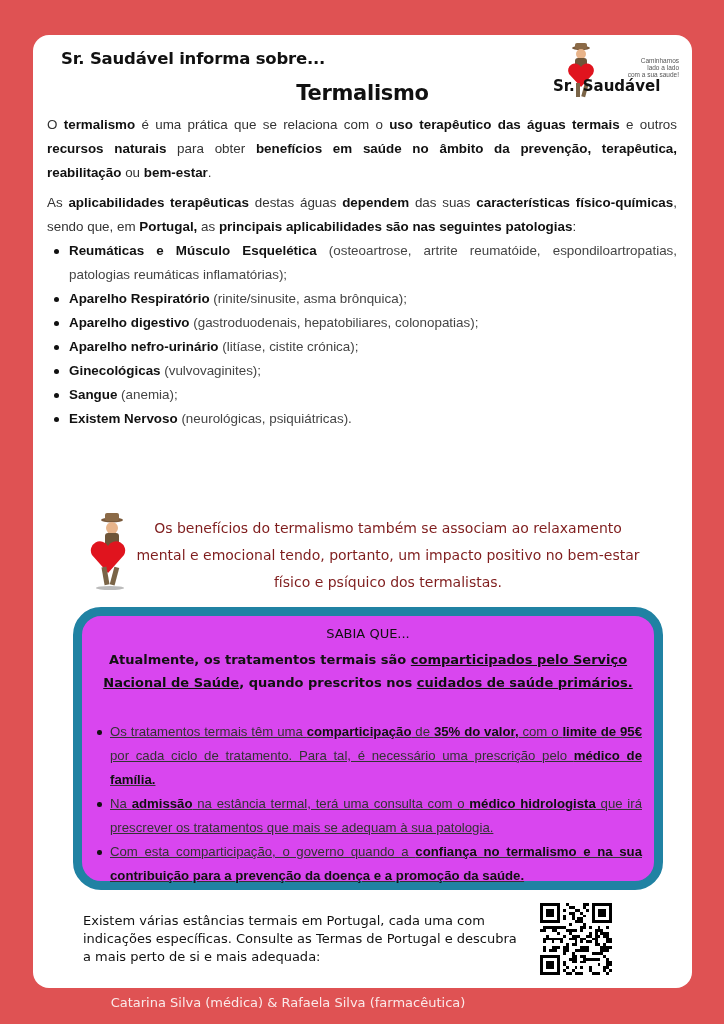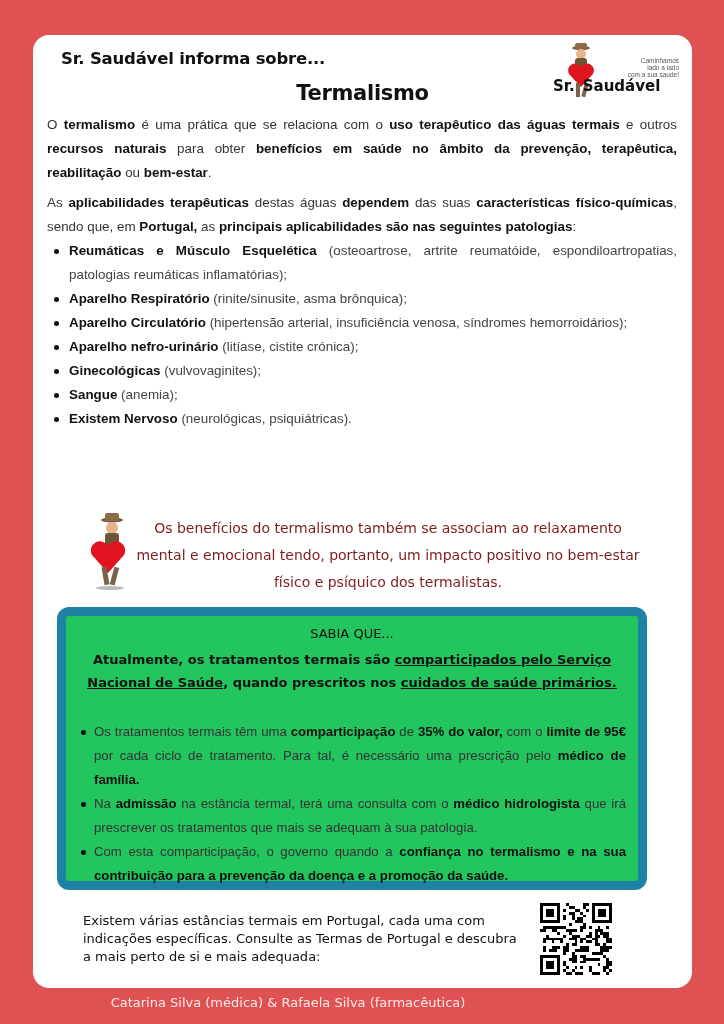--- a/index.html
+++ b/index.html
@@ -50,35 +50,35 @@
   }
   .list li b { color: #111; }
 
   .benefit-mascot { position: absolute; left: 55px; top: 478px; width: 46px; height: 78px; }
   .benefit {
     position: absolute; left: 95px; width: 520px; top: 480px; text-align: center;
     font-family: "DejaVu Sans", sans-serif; font-size: 14px; line-height: 27px; color: #7f1d1d;
   }
 
   .know-box {
-    position: absolute; left: 24px; top: 572px; width: 572px; height: 265px;
-    border: 9px solid #2082a3; border-radius: 12px; background: #22c55e;
+    position: absolute; left: 40px; top: 572px; width: 572px; height: 265px;
+    border: 9px solid #2082a3; border-radius: 28px; background: #d946ef;
   }
   .know-title {
     position: absolute; left: 0; width: 572px; top: 10px; text-align: center;
     font-family: "DejaVu Sans", sans-serif; font-size: 13px; color: #111;
   }
   .know-lead {
     position: absolute; left: 10px; width: 552px; top: 32px; text-align: center;
     font-family: "DejaVu Sans", sans-serif; font-size: 13px; font-weight: bold; line-height: 23px; color: #111;
   }
   .know-lead u { text-decoration: underline; }
   .know-list { position: absolute; left: 14px; width: 546px; top: 104px; margin: 0; padding: 0; list-style: none; }
   .know-list li {
-    position: relative; padding-left: 14px; font-size: 13.2px; line-height: 24px; color: #333; text-align: justify;
+    position: relative; padding-left: 14px; font-size: 13.2px; line-height: 24px; color: #333; text-align: justify; text-decoration: underline;
   }
   .know-list li::before {
     content: ""; position: absolute; left: 1px; top: 10px; width: 4.5px; height: 4.5px; border-radius: 50%; background: #111;
   }
   .know-list li b { color: #111; }
 
   .closing {
     position: absolute; left: 50px; width: 440px; top: 877px; text-align: left;
     font-family: "DejaVu Sans", sans-serif; font-size: 13px; line-height: 18px; color: #111;
   }
@@ -115,21 +115,21 @@
       <span>Sr.</span><span class="b2">Saudável</span>
     </div>
   </div>
 
   <p class="body-text p1" id="p1" style="margin:0"><span>O </span><b>termalismo</b><span> é uma prática que se relaciona com o </span><b>uso terapêutico das águas termais</b><span> e outros </span><b>recursos naturais</b><span> para obter </span><b>benefícios em saúde no âmbito da prevenção, terapêutica, reabilitação</b><span> ou </span><b>bem-estar</b><span>.</span></p>
   <p class="body-text p2" id="p2" style="margin:0"><span>As </span><b>aplicabilidades terapêuticas</b><span> destas águas </span><b>dependem</b><span> das suas </span><b>características físico-químicas</b><span>, sendo que, em </span><b>Portugal,</b><span> as </span><b>principais aplicabilidades são nas seguintes patologias</b><span>:</span></p>
 
   <ul class="list" id="pathology-list">
       <li><b>Reumáticas e Músculo Esquelética</b><span> (osteoartrose, artrite reumatóide, espondiloartropatias, patologias reumáticas inflamatórias);</span></li>
       <li><b>Aparelho Respiratório</b><span> (rinite/sinusite, asma brônquica);</span></li>
-      <li><b>Aparelho Circulatório</b><span> (hipertensão arterial, insuficiência venosa, síndromes hemorroidários);</span></li>
+      <li><b>Aparelho digestivo</b><span> (gastroduodenais, hepatobiliares, colonopatias);</span></li>
       <li><b>Aparelho nefro-urinário</b><span> (litíase, cistite crónica);</span></li>
       <li><b>Ginecológicas</b><span> (vulvovaginites);</span></li>
       <li><b>Sangue</b><span> (anemia);</span></li>
       <li><b>Existem Nervoso</b><span> (neurológicas, psiquiátricas).</span></li>
     </ul>
 
   <svg class="benefit-mascot" viewBox="0 0 46 78">
     <ellipse cx="24" cy="7" rx="11" ry="2.6" fill="#7a5a3c"></ellipse>
     <rect x="17" y="0" width="14" height="8" rx="2" fill="#8b6a47"></rect>
     <circle cx="24" cy="15" r="6" fill="#e8b48a"></circle>

